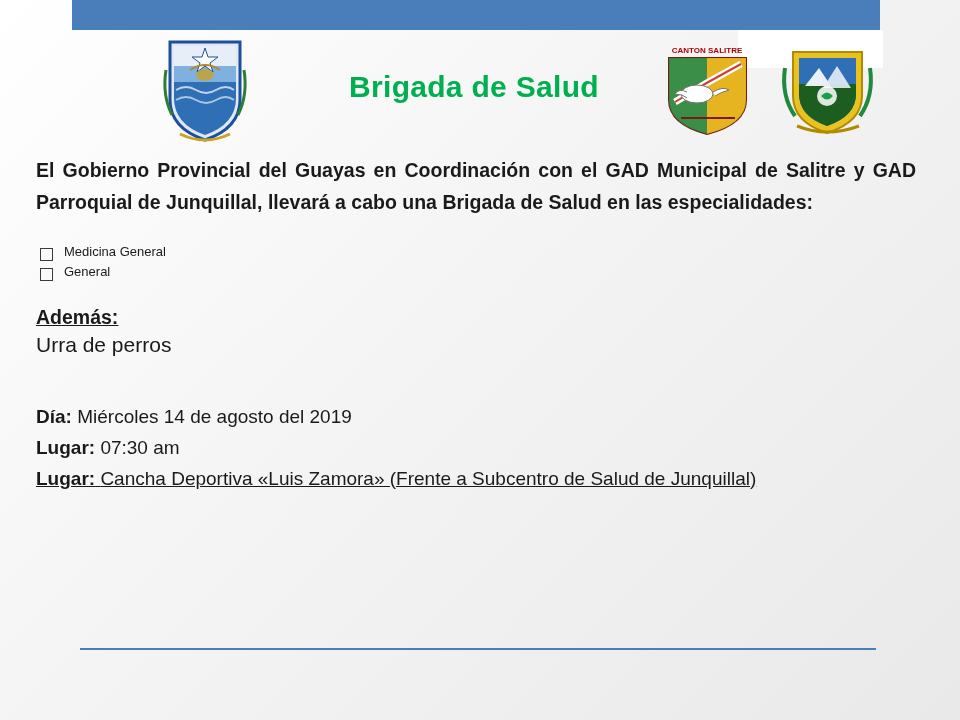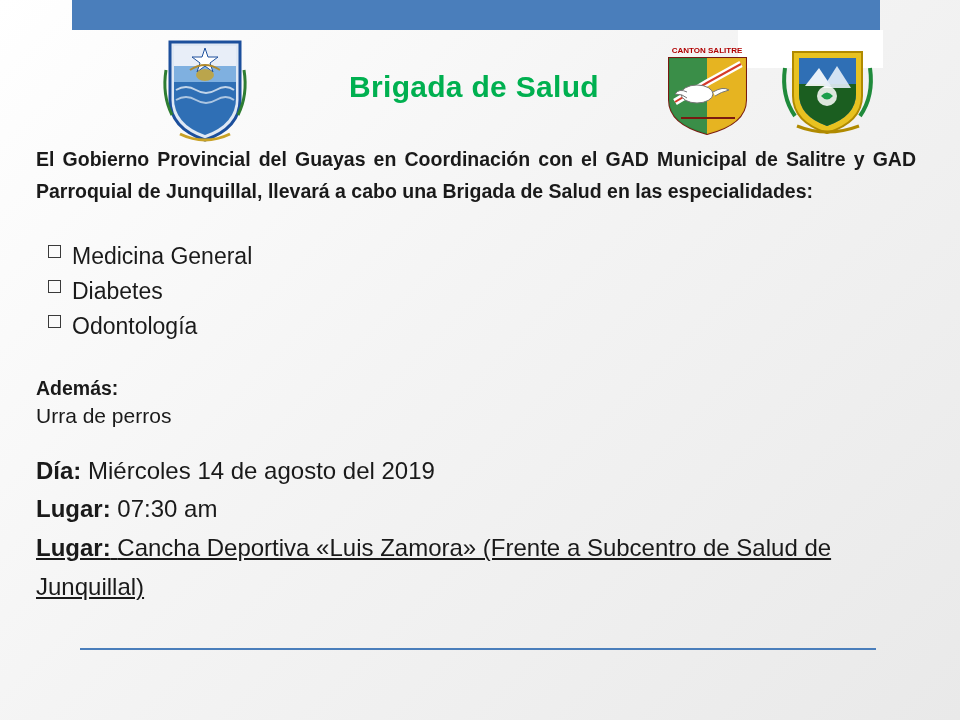--- a/index.html
+++ b/index.html
@@ -62,66 +62,67 @@
     position: absolute;
   }
   .crest-guayas { left: 160px; top: 30px; width: 90px; height: 115px; }
   .crest-salitre { left: 655px; top: 42px; width: 105px; height: 95px; }
   .crest-junquillal { left: 775px; top: 38px; width: 105px; height: 100px; }
 
   
   .body {
     position: absolute;
     left: 36px;
-    top: 144px;
+    top: 155px;
     width: 890px;
     color: #1a1a1a;
   }
   .intro {
     font-size: 19.5px;
     font-weight: bold;
     line-height: 1.62;
     text-align: justify;
     margin: 0 0 6px 0;
     width: 880px;
   }
   .spacer-sm { height: 18px; }
   .bullets {
     list-style: none;
-    margin: 8px;
+    margin: 0;
     padding: 0;
-    font-size: 23px;
+    font-size: 13px;
     line-height: 1.52;
   }
   .bullets li {
     position: relative;
     padding-left: 28px;
     color: #1a1a1a;
   }
   .bullets li .box {
     position: absolute;
     left: 4px;
     top: 6px;
     width: 11px;
     height: 11px;
     border: 1.8px solid #3a3a3a;
     background: transparent;
   }
   .also-label {
     font-size: 19.5px;
     font-weight: bold;
-    margin-top: 33px;
+    margin-top: 24px;
+    text-decoration: underline;
   }
   .also-text {
     font-size: 21px;
     line-height: 1.5;
   }
   .details {
-    margin-top: 20px;
-    font-size: 24px;
+    margin-top: 42px;
+    font-size: 19px;
     line-height: 1.62;
   }
   .details .lbl { font-weight: bold; }
   .details .row { white-space: normal; }
   .details .row-wrap { width: 850px; text-decoration: underline; }
 
   
   .bottom-rule {
     position: absolute;
     left: 80px;
@@ -190,25 +191,21 @@
 
     <div class="spacer-sm"></div>
 
     <ul class="bullets">
       <li>
         <span class="box"></span>
         <span>Medicina General</span>
       </li>
       <li>
         <span class="box"></span>
-        <span>Diabetes</span>
-      </li>
-      <li>
-        <span class="box"></span>
-        <span>Odontología</span>
+        <span>General</span>
       </li>
     </ul>
 
     <div class="also-label">Además:</div>
     <div class="also-text">Urra de perros</div>
 
     <div class="details">
       <div class="row">
         <span class="lbl">Día:</span>
         <span>Miércoles 14 de agosto del 2019</span>

